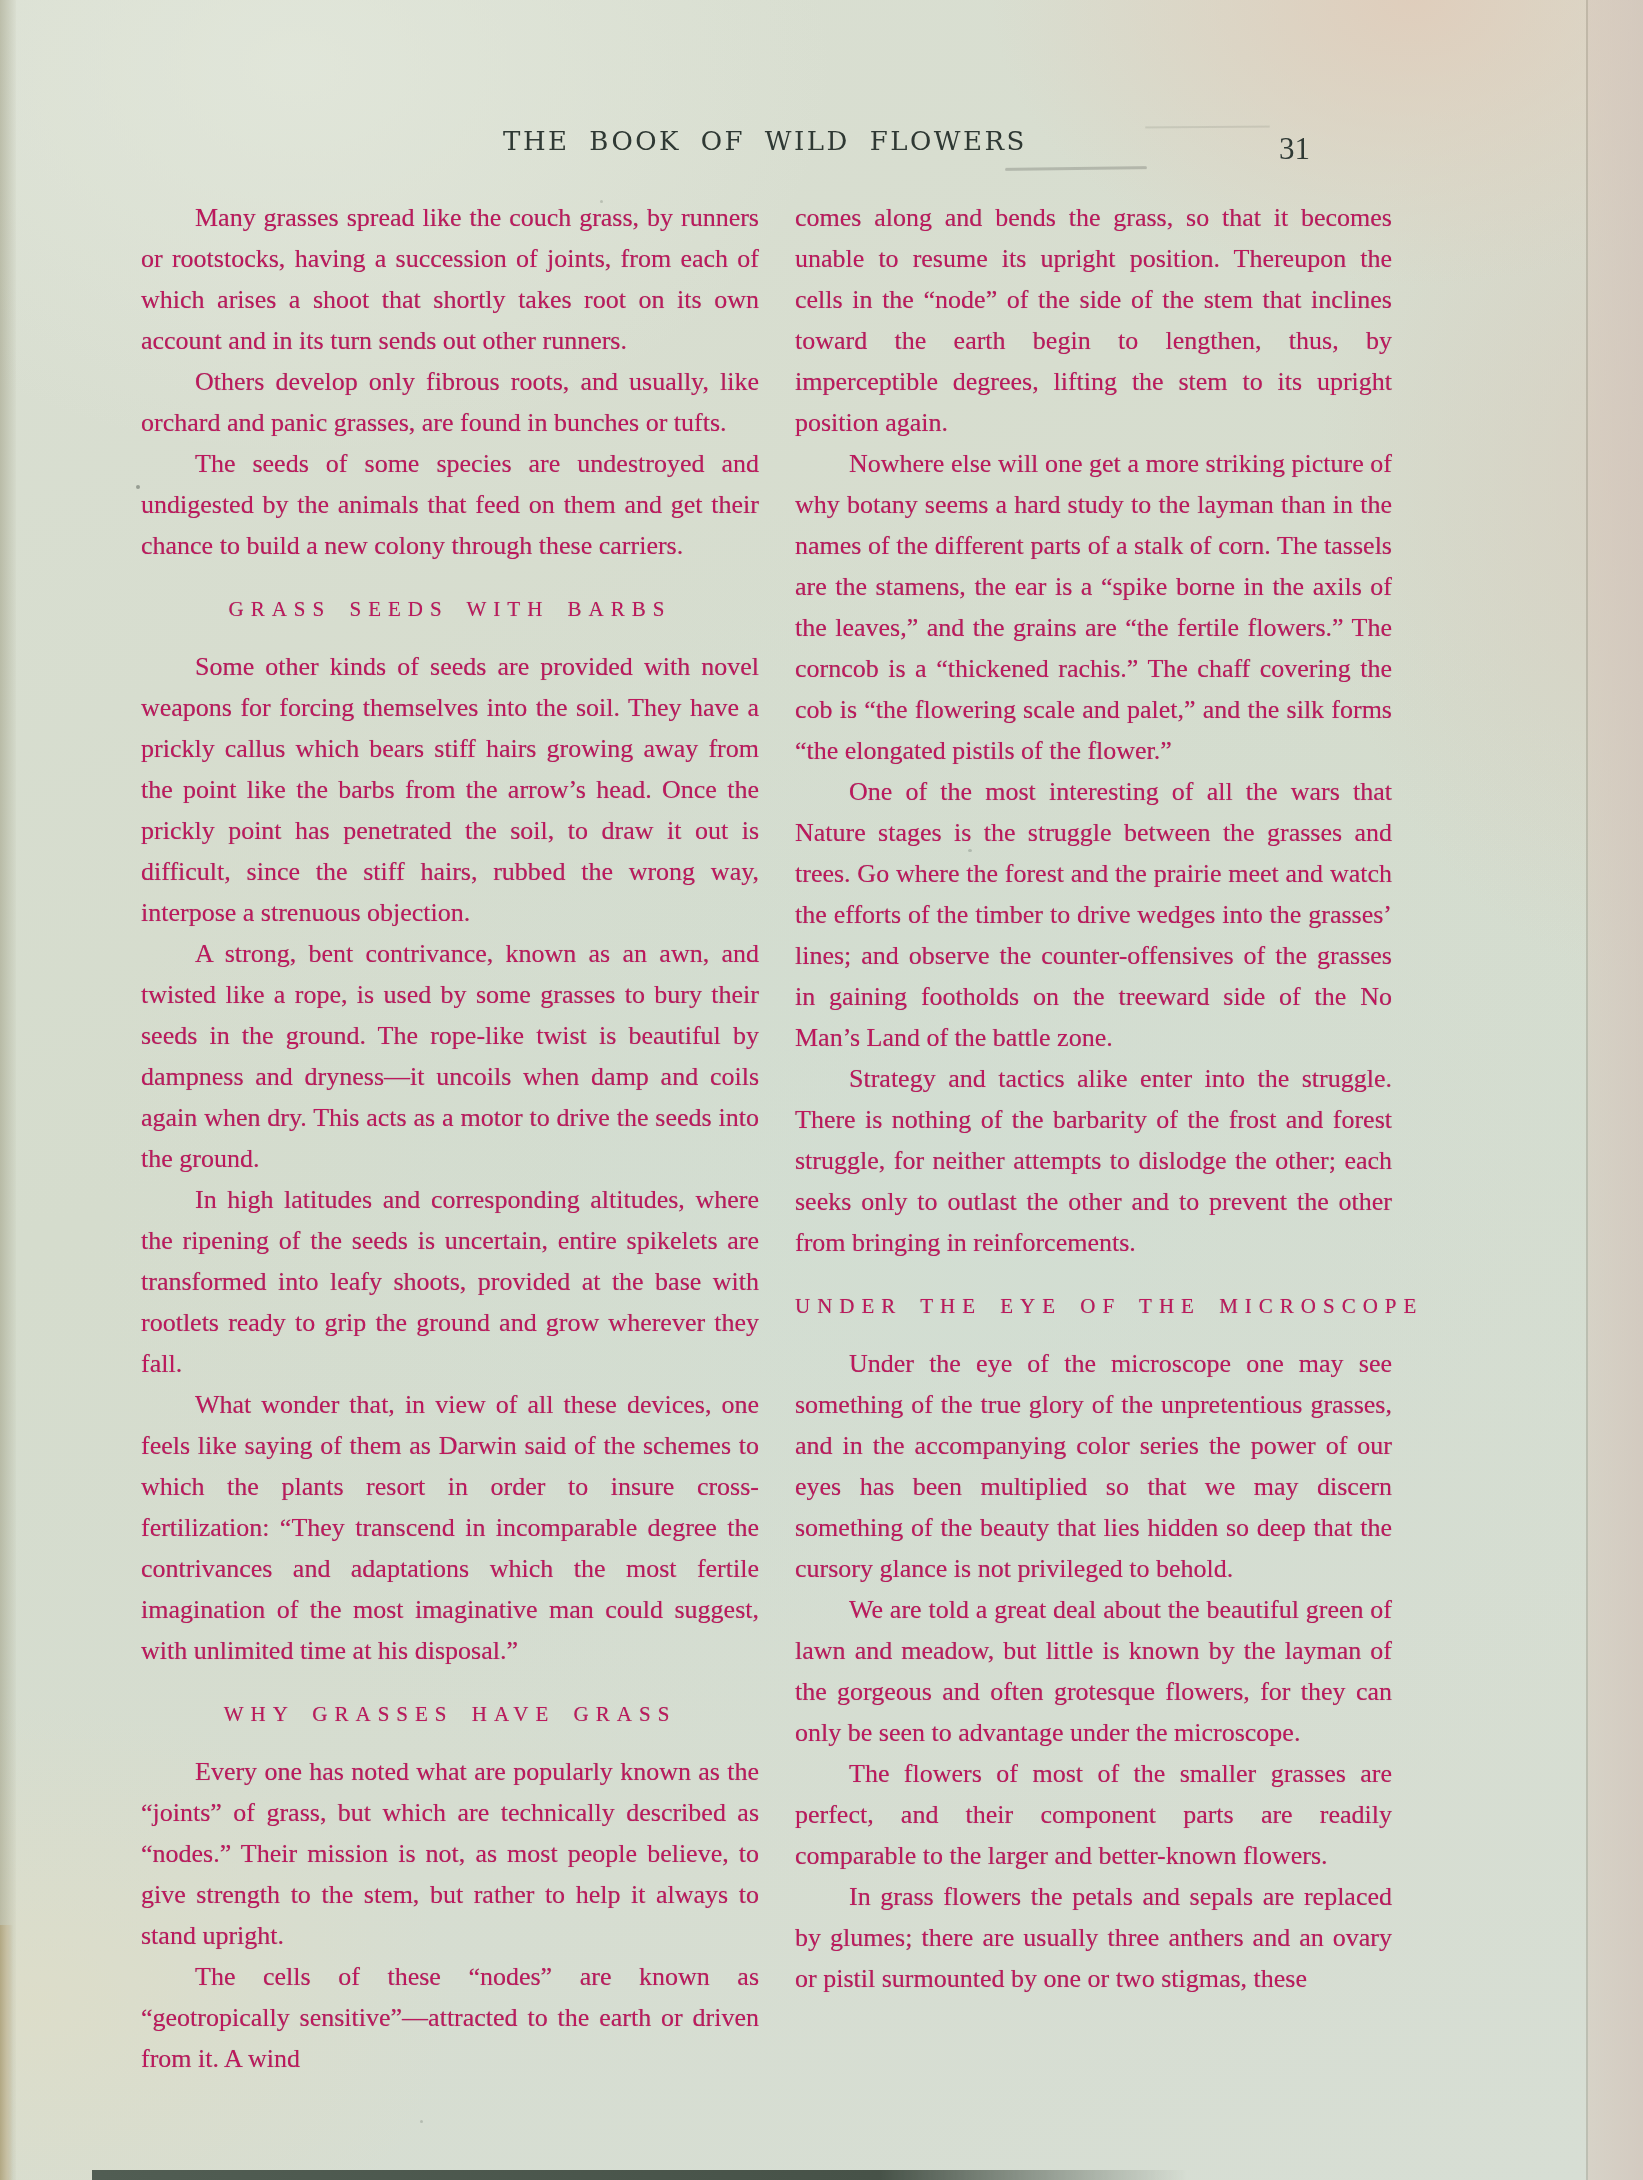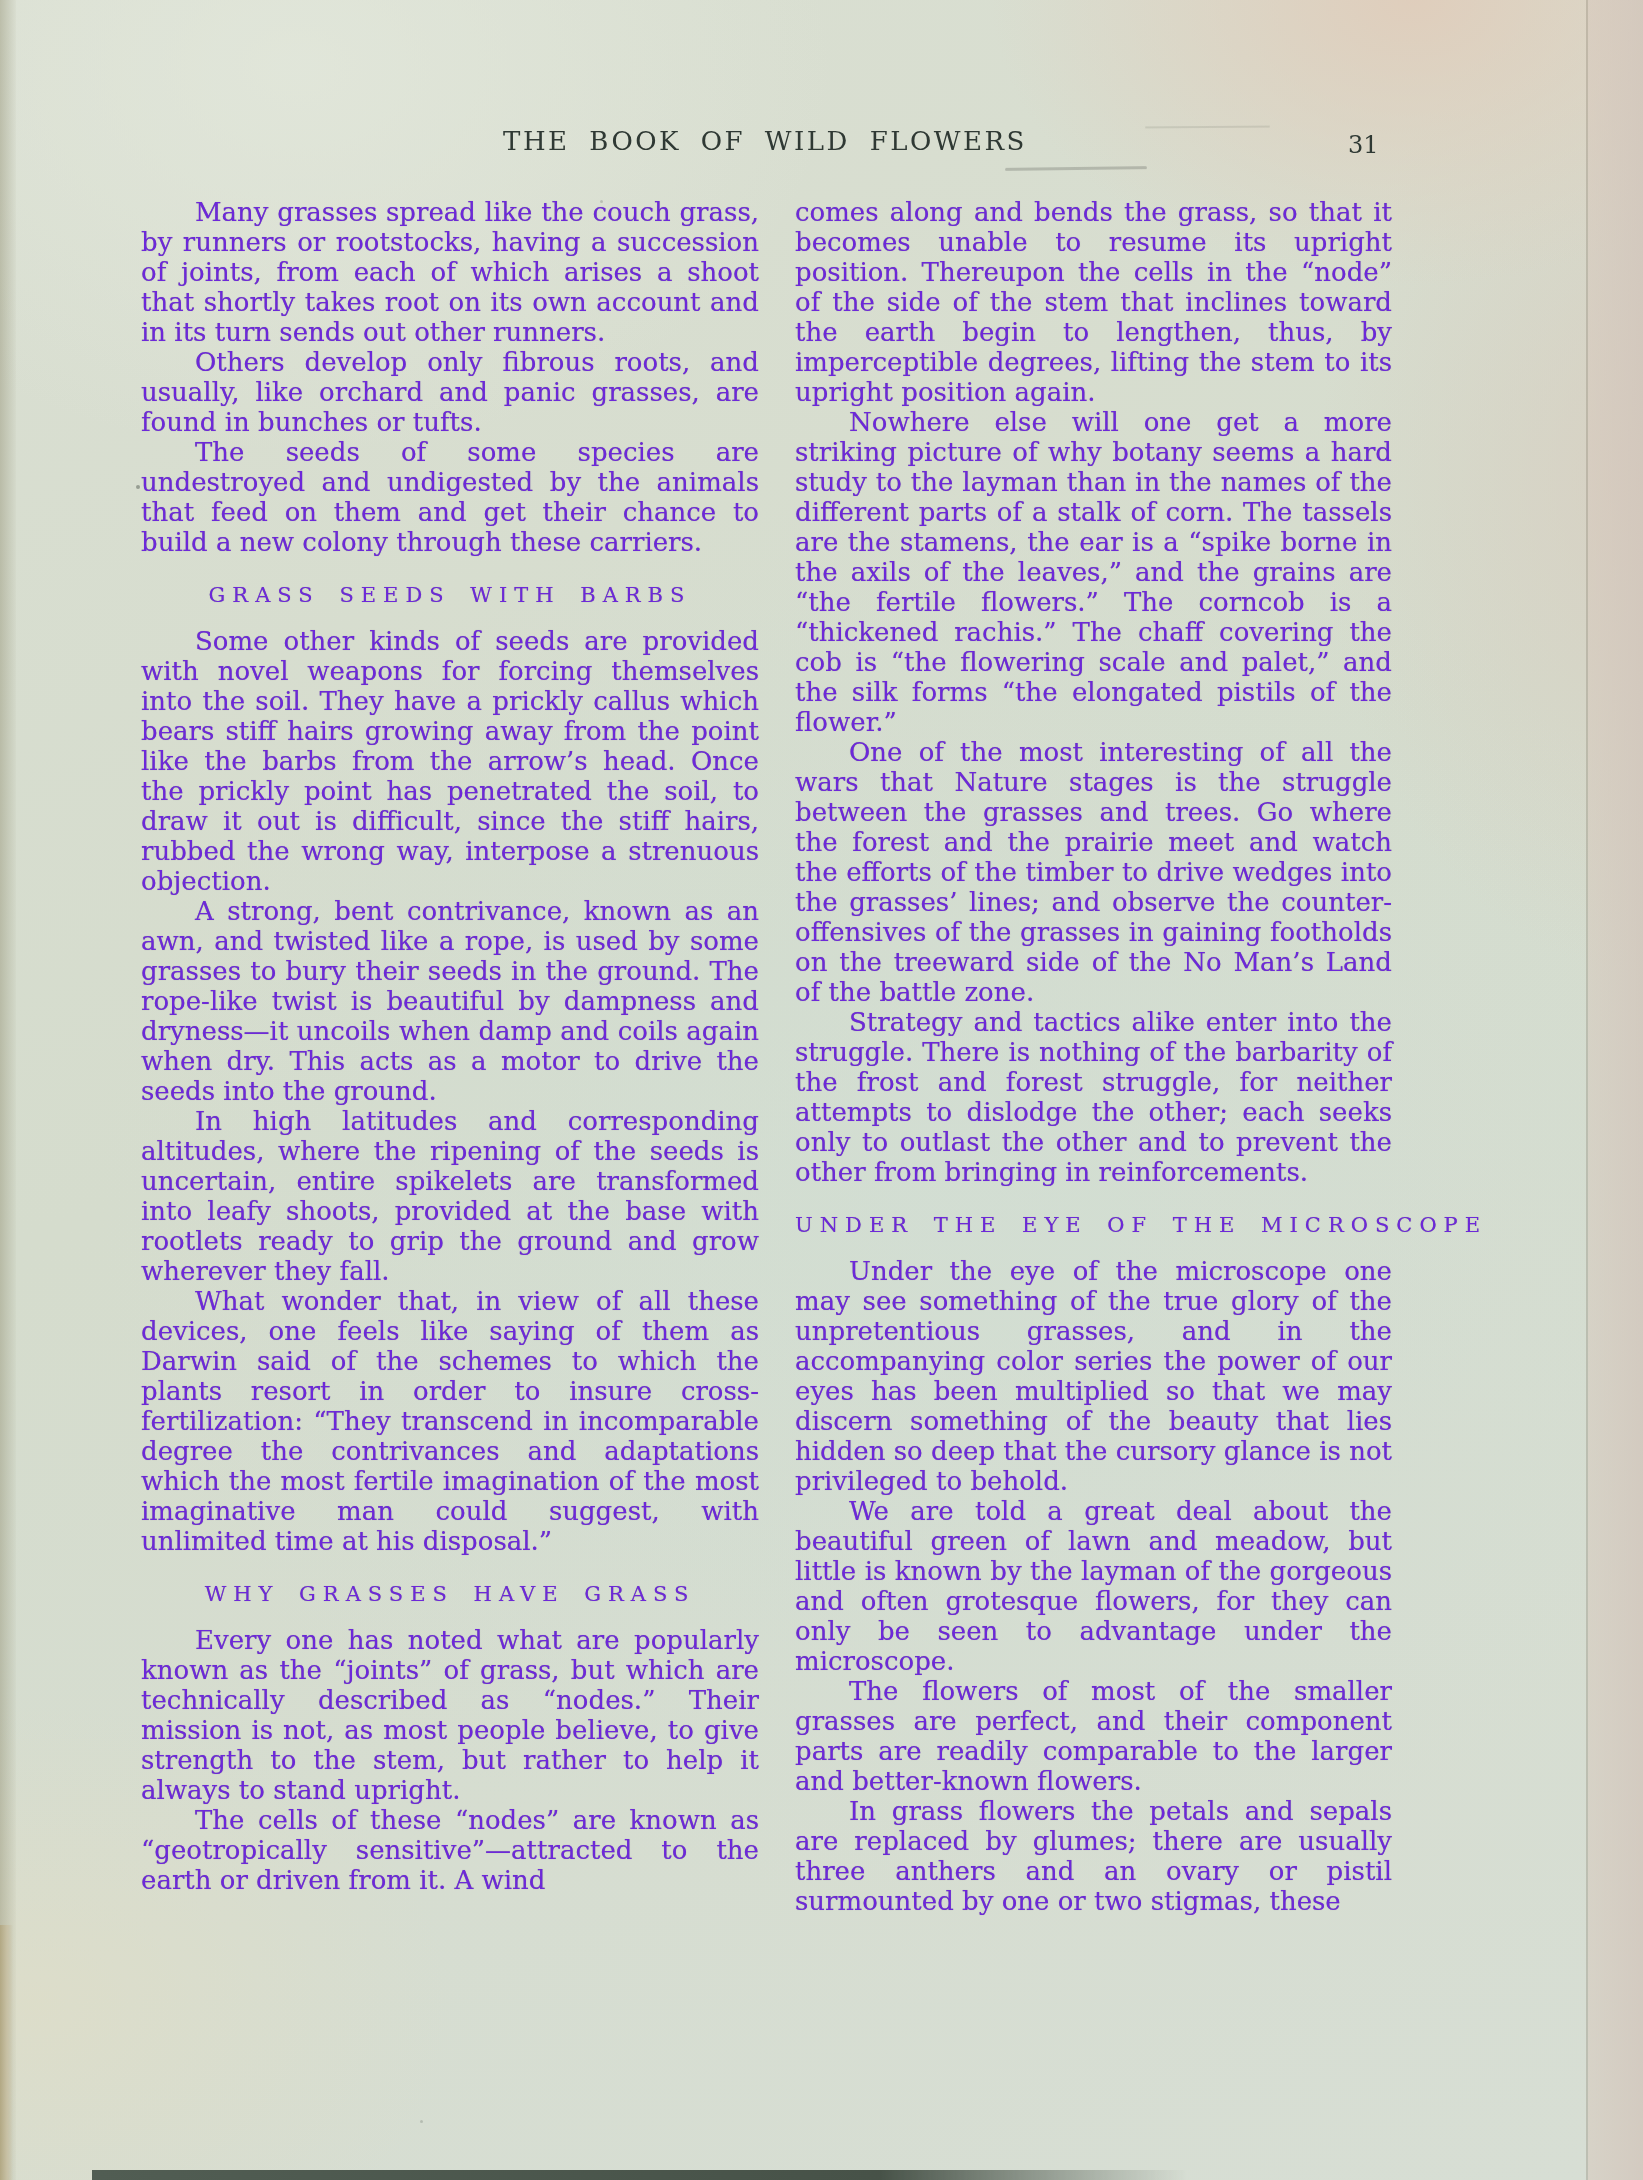--- a/index.html
+++ b/index.html
@@ -54,27 +54,28 @@
   .speck.s2{left:600px;top:200px;width:3px;height:3px;opacity:.5;}
   .speck.s3{left:420px;top:2120px;width:3px;height:3px;opacity:.5;}
   .speck.s4{left:968px;top:849px;width:4px;height:3px;opacity:.55;}
 
   .running-head{
     position:absolute;left:140px;top:126px;width:1250px;
     text-align:center;font-size:26px;letter-spacing:2.5px;word-spacing:9px;
     color:#2f3934;
   }
   .page-number{
-    position:absolute;left:1348px;top:131px;font-size:24px;color:#2f3934;
+    position:absolute;left:1279px;top:131px;font-size:31px;color:#2f3934;font-family:Liberation Serif, serif;
   }
   .col{
     position:absolute;top:197px;
-    font-size:26px;line-height:30px;text-align:justify;
-    color:#6d28d9;
+    font-size:26px;line-height:41px;text-align:justify;
+    color:#be185d;
     text-shadow:0 0 0.7px rgba(49,59,54,0.45);
+    font-family:Liberation Serif, serif;
   }
   .col-left{left:141px;width:618px;}
   .col-right{left:795px;width:597px;}
   .para{margin:0;text-indent:54px;}
   .para.no-indent{text-indent:0;}
   .section-heading{
     margin:23px 0 16px;text-align:center;text-indent:0;
     font-size:21px;letter-spacing:7px;word-spacing:6px;font-weight:normal;
     white-space:nowrap;
   }

